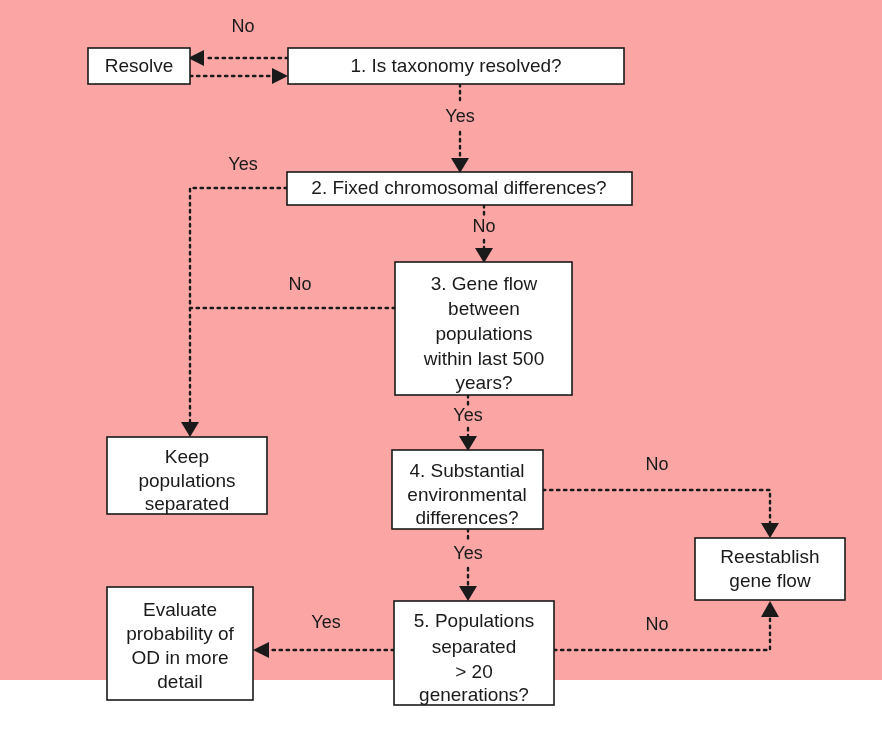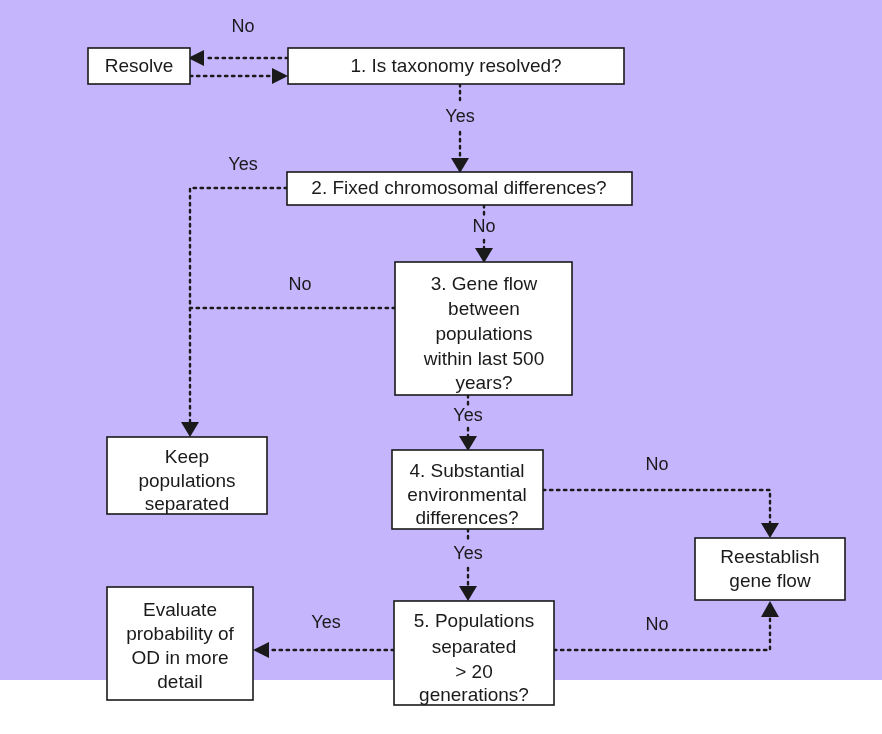--- a/index.html
+++ b/index.html
@@ -10,21 +10,21 @@
   body {
     width: 882px;
     height: 734px;
     font-family: "Liberation Sans", sans-serif;
     overflow: hidden;
   }
   #flow-root {
     position: relative;
     width: 882px;
     height: 680px;
-    background: #c4b5fd;
+    background: #fca5a5;
   }
   svg.flow {
     position: absolute;
     left: 0;
     top: 0;
     width: 882px;
     height: 734px;
   }
   .node-rect {
     fill: #ffffff;

